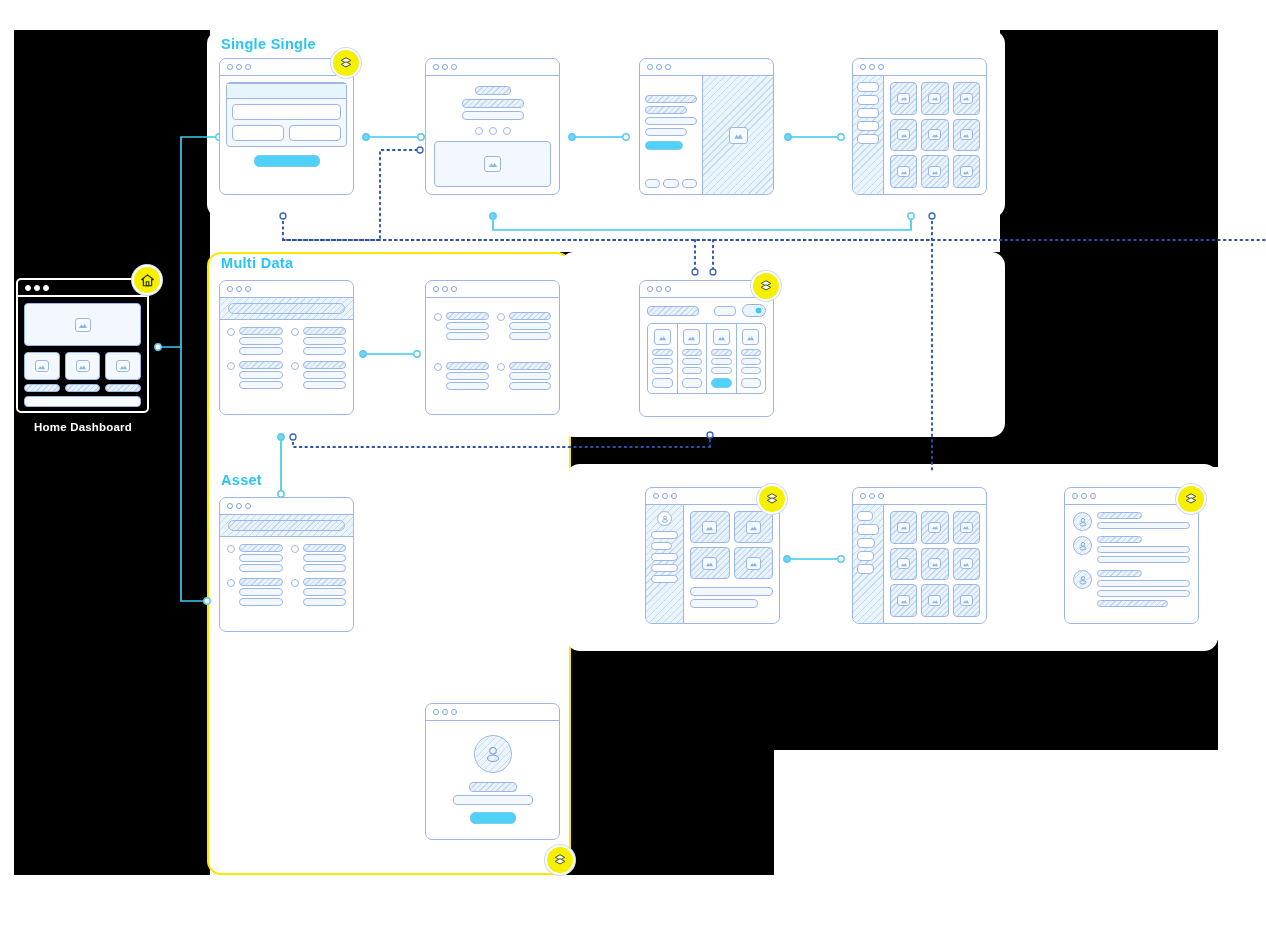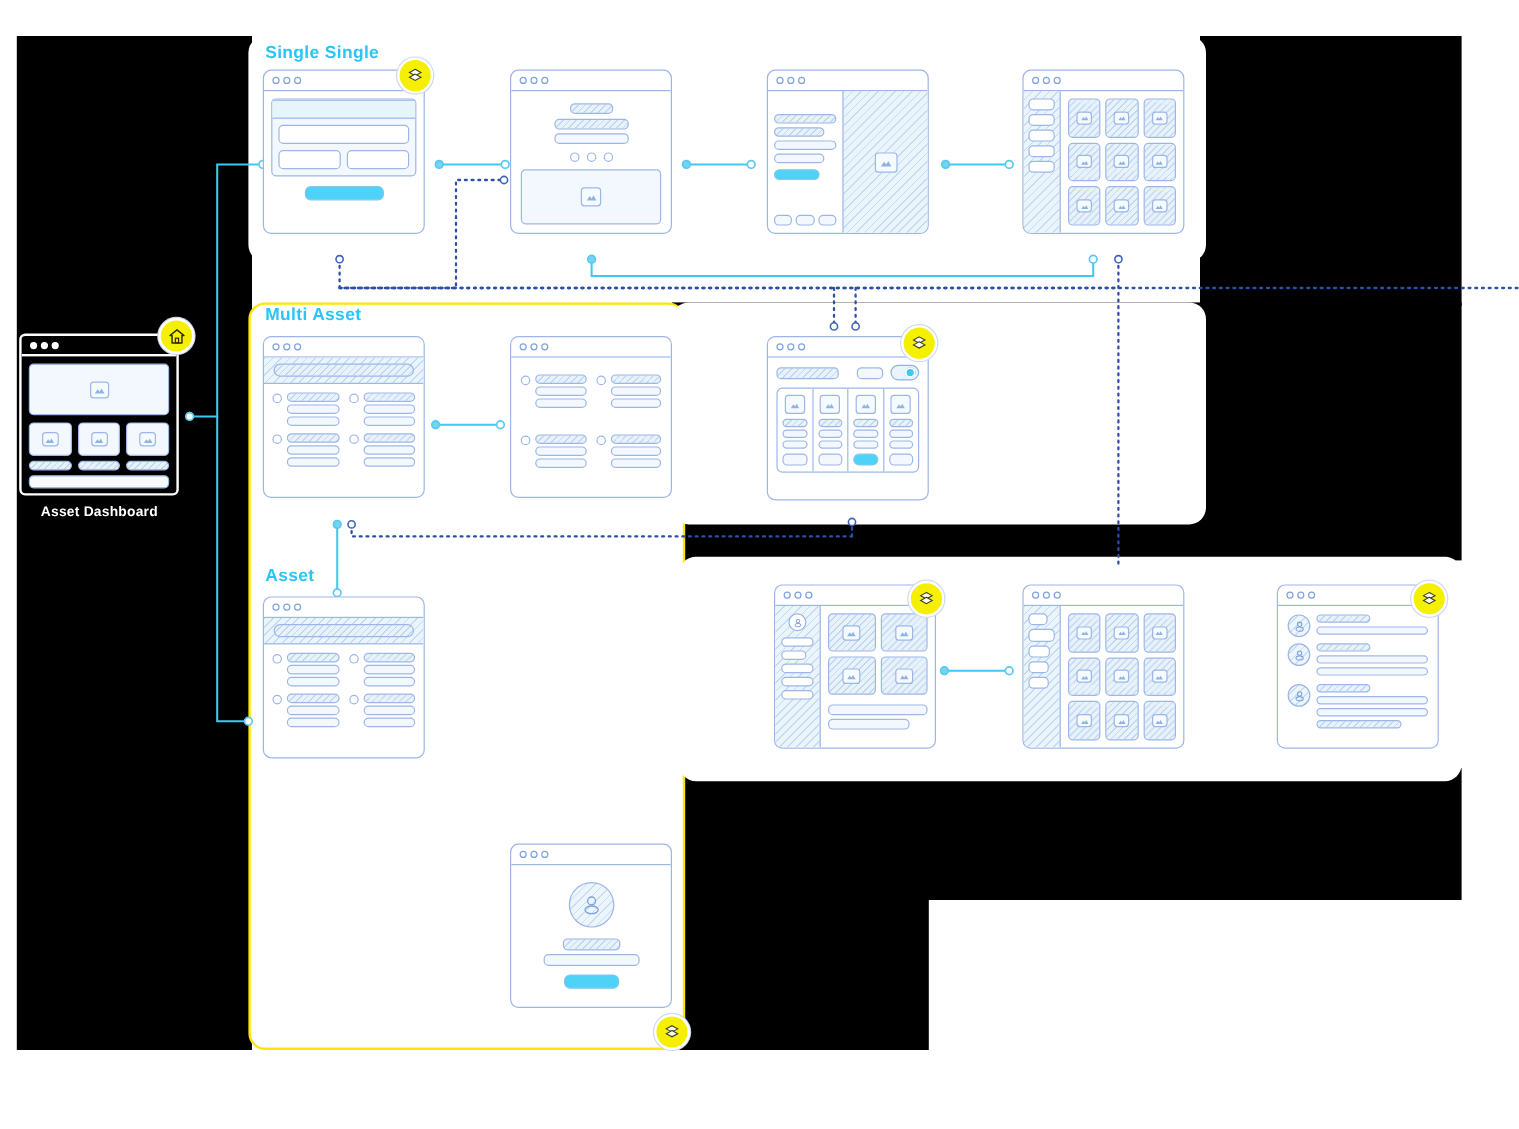--- a/index.html
+++ b/index.html
@@ -147,21 +147,21 @@
 
   <div class="panel" style="left:207px; top:30px; width:798px; height:188px;"></div>
 
   <div class="panel yellow" style="left:207px; top:252px; width:364px; height:623px;"></div>
 
   <div class="panel" style="left:560px; top:252px; width:445px; height:185px;"></div>
 
   <div class="panel" style="left:566px; top:464px; width:652px; height:187px;"></div>
 
   <div class="grp-title" style="left:221px; top:36px;">Single Single</div>
-  <div class="grp-title" style="left:221px; top:255px;">Multi Asset</div>
+  <div class="grp-title" style="left:221px; top:255px;">Multi Data</div>
   <div class="grp-title" style="left:221px; top:472px;">Asset</div>
 
   <svg class="wires" viewBox="0 0 1266 941">
     <g fill="none" stroke="#3EC9F2" stroke-width="1.7">
 
       <path d="M181 137 L181 137 M158 347 L181 347 L181 137 L219 137"></path>
 
       <path d="M181 347 L181 601 L207 601"></path>
 
       <path d="M366 137 L421 137"></path>
@@ -268,21 +268,21 @@
       </div>
       <div class="bx" style="height:11px;margin-top:4px;background:#F7FBFE;"></div>
     </div>
   </div>
   <div class="badge home" style="left:132px; top:265px;">
     <svg width="15" height="15" viewBox="0 0 16 16">
       <path d="M8 2 L14.2 7 L12.4 7 L12.4 13.6 L3.6 13.6 L3.6 7 L1.8 7 Z" fill="none" stroke="#2b2b00" stroke-width="1.3" stroke-linejoin="round"></path>
       <rect x="6.6" y="9.4" width="2.8" height="4.2" fill="none" stroke="#2b2b00" stroke-width="1.1"></rect>
     </svg>
   </div>
-  <div class="home-label" style="left:34px; top:421px;">Asset Dashboard</div>
+  <div class="home-label" style="left:34px; top:421px;">Home Dashboard</div>
 
   <div class="wf" style="left:219px; top:58px; width:135px; height:137px;">
     <div class="wf-bar">
       <span class="dot"></span>
       <span class="dot"></span>
       <span class="dot"></span>
     </div>
     <div class="wf-body" style="padding:6px;">
       <div class="hatch bx" style="padding:5px;">
         <div class="bx" style="height:16px;background:#E6F4FB;border-radius:0;border-left:0;border-right:0;margin:-5px -5px 5px;"></div>

